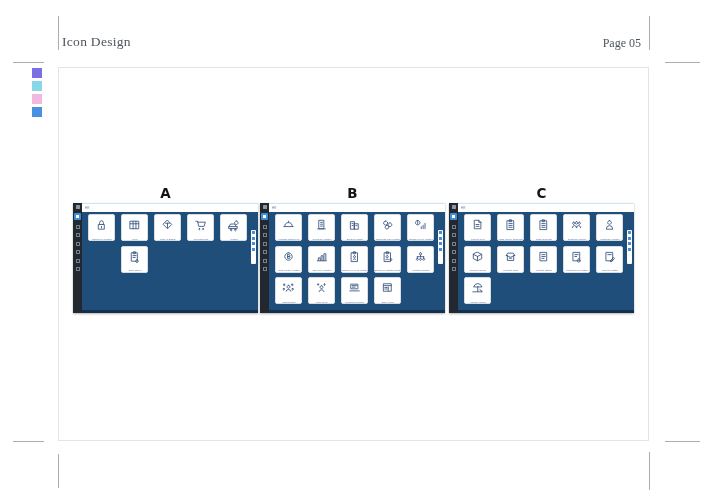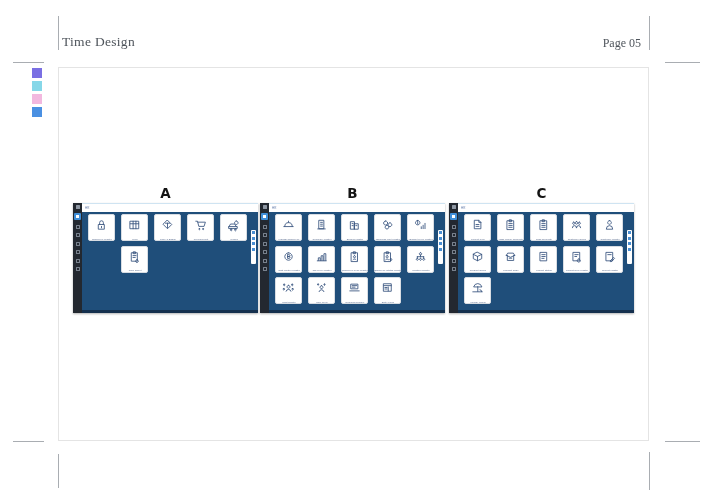--- a/index.html
+++ b/index.html
@@ -76,21 +76,21 @@
 
 <div class="vmark" style="left:58px;top:16px;height:34px;"></div>
 <div class="hmark" style="left:13px;top:62px;width:31px;"></div>
 <div class="vmark" style="left:649px;top:16px;height:34px;"></div>
 <div class="hmark" style="left:665px;top:62px;width:35px;"></div>
 <div class="hmark" style="left:13px;top:441px;width:31px;"></div>
 <div class="vmark" style="left:58px;top:454px;height:34px;"></div>
 <div class="hmark" style="left:665px;top:441px;width:35px;"></div>
 <div class="vmark" style="left:649px;top:452px;height:38px;"></div>
 
-<div class="doc-title">Time Design</div>
+<div class="doc-title">Icon Design</div>
 <div class="page-num">Page 05</div>
 
 <div class="swatches">
     <div class="swatch" style="background: rgb(122, 111, 227);"></div>
     <div class="swatch" style="background: rgb(134, 215, 232);"></div>
     <div class="swatch" style="background: rgb(242, 184, 223);"></div>
     <div class="swatch" style="background: rgb(74, 144, 226);"></div>
   </div>
 
 <div class="content-box"></div>

